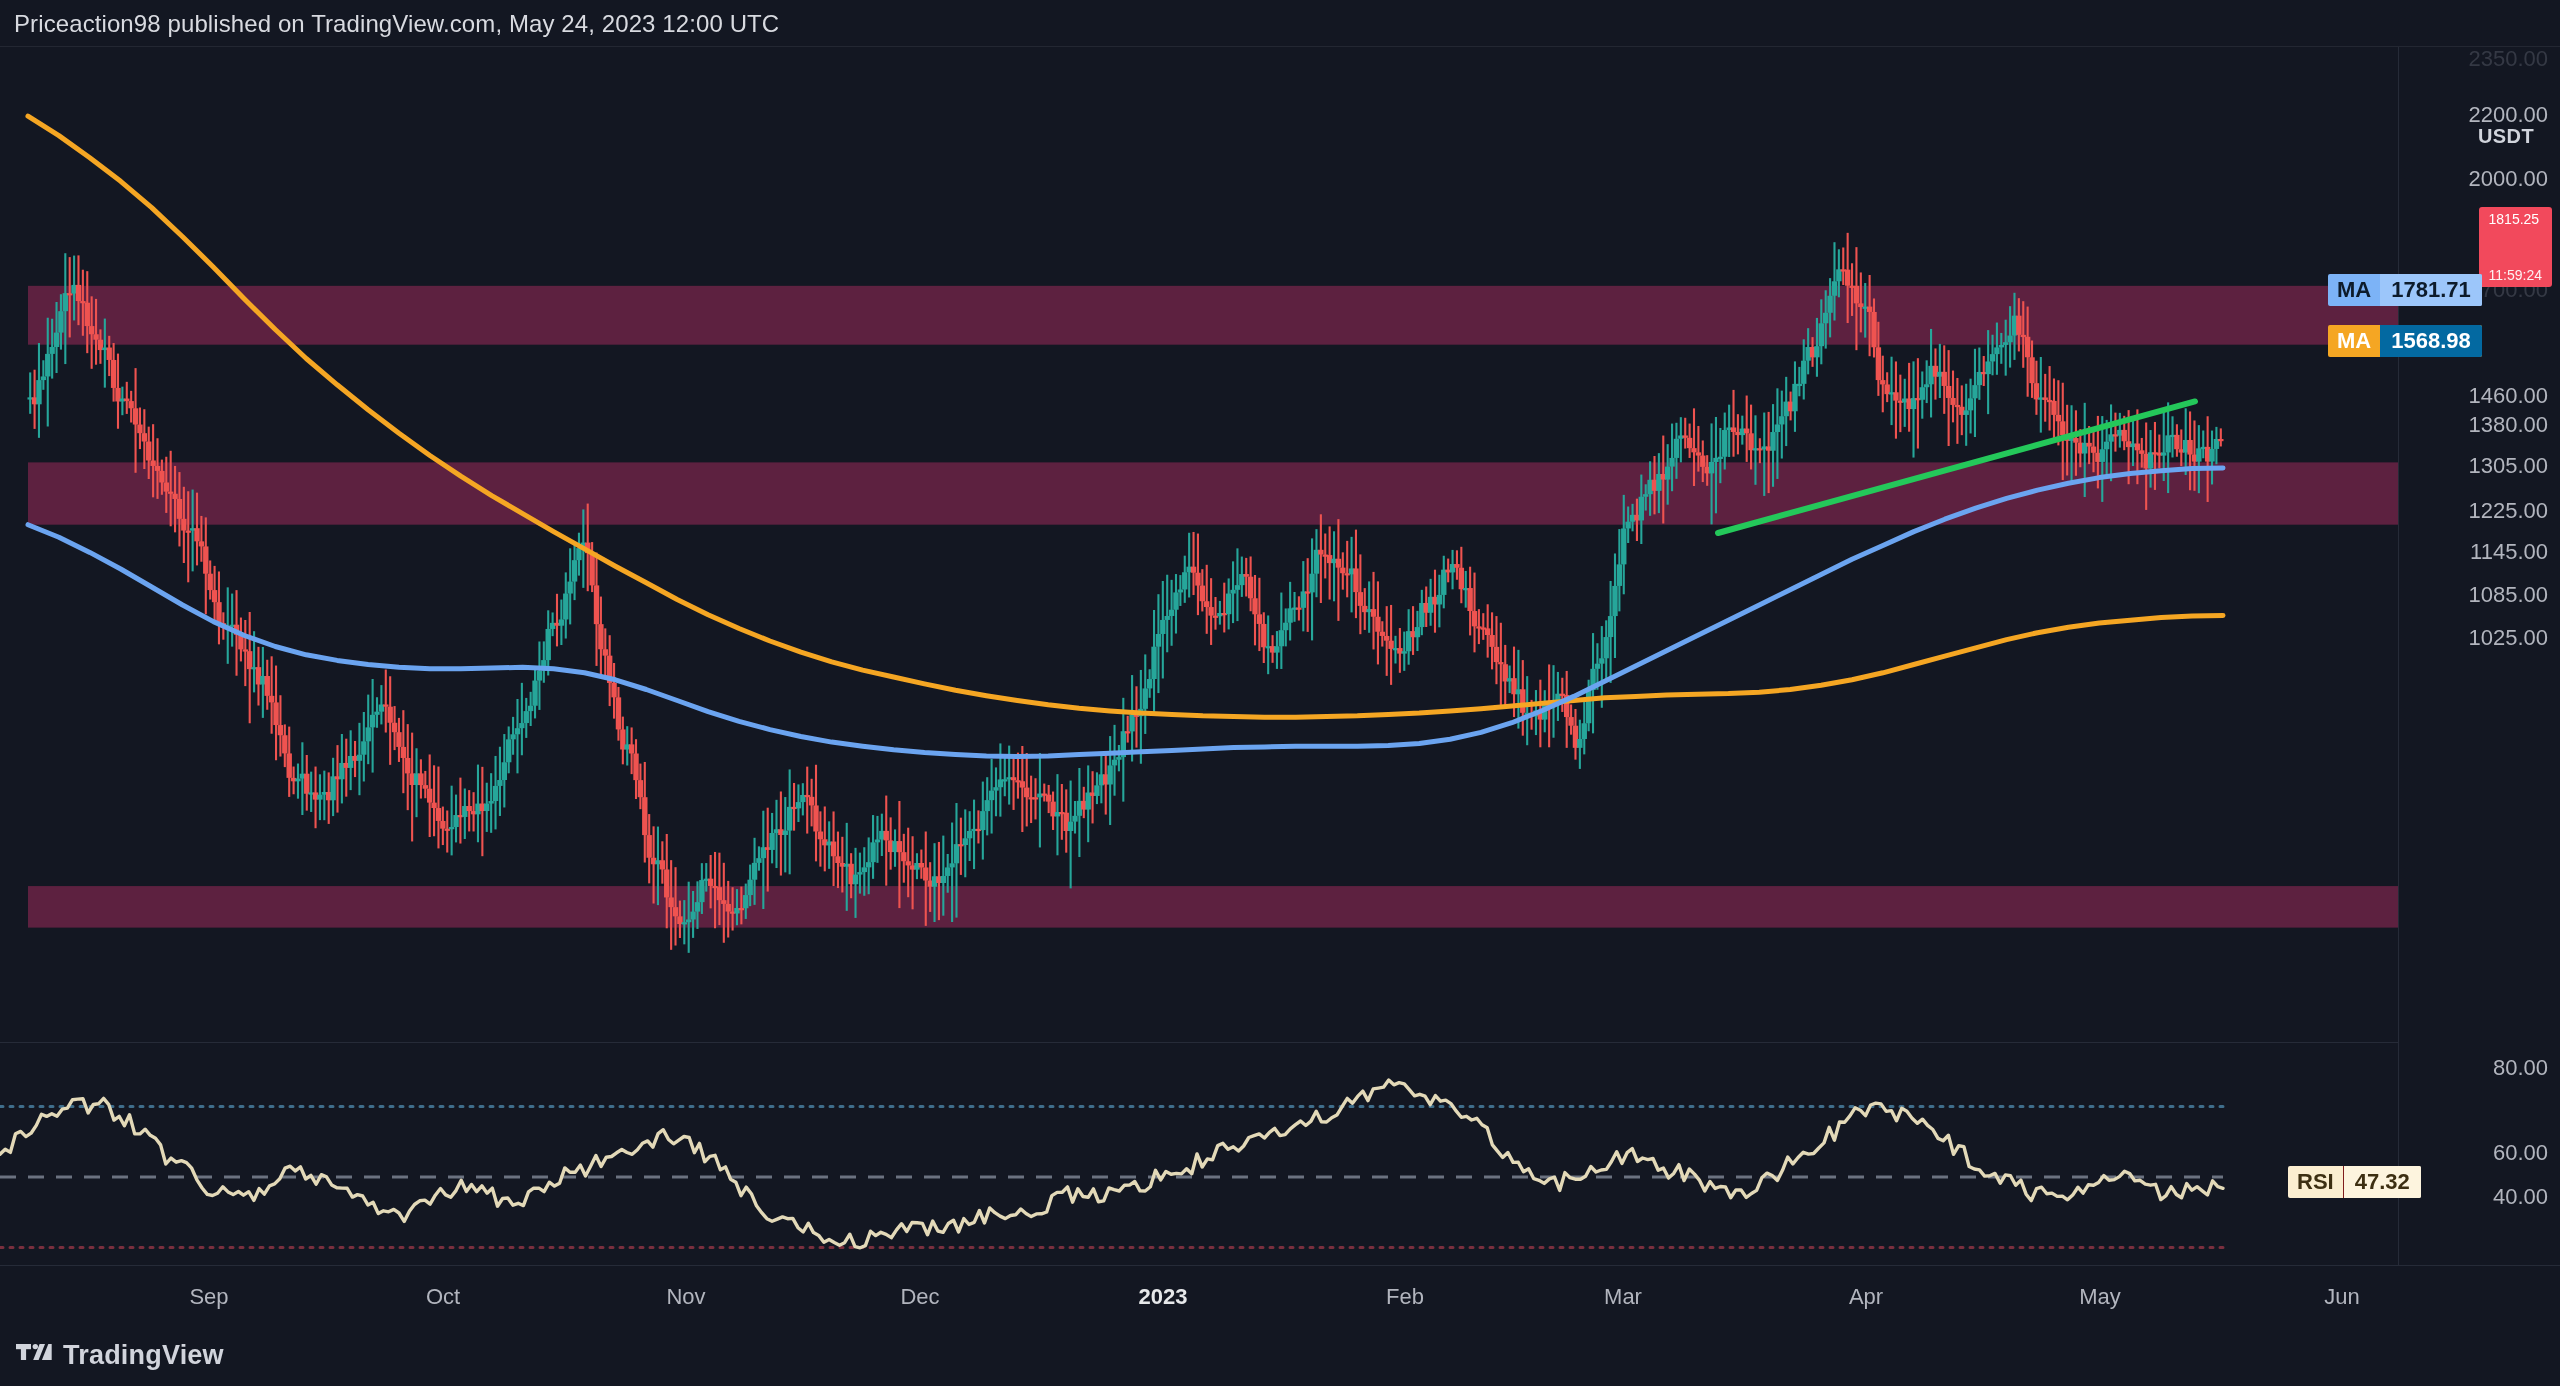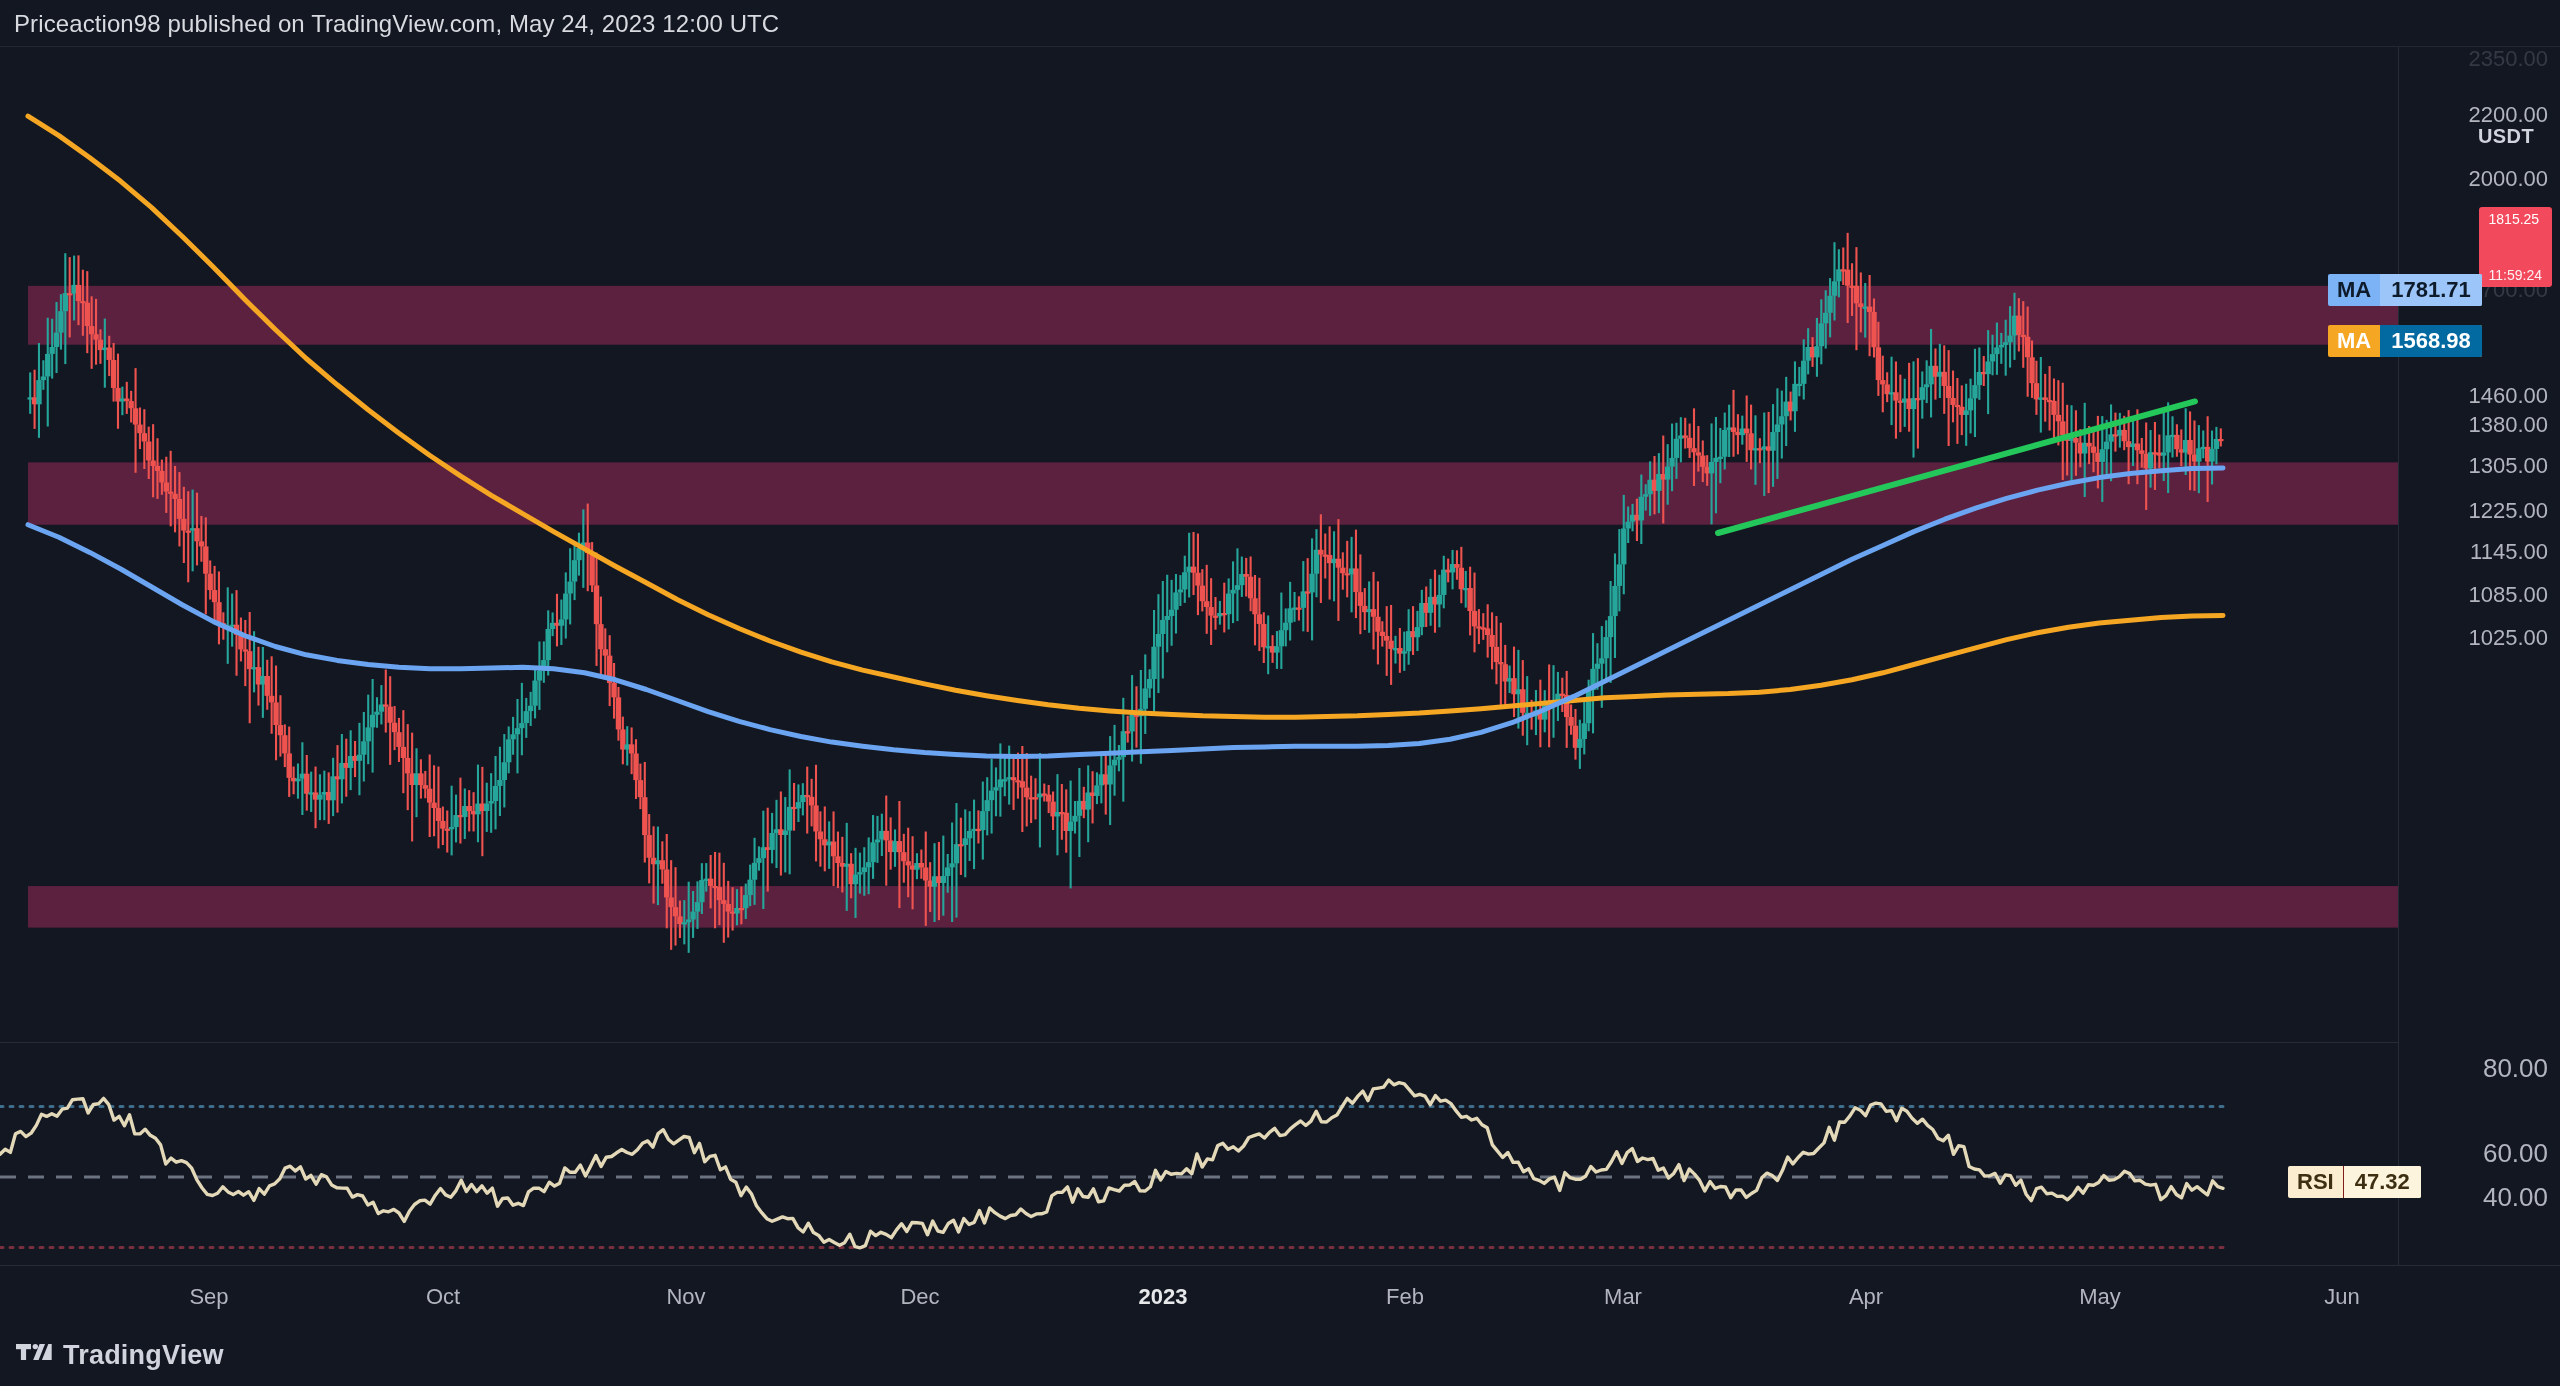--- a/index.html
+++ b/index.html
@@ -14,21 +14,21 @@
   .rsi-top-rule{position:absolute;left:0;top:1042px;width:2398px;height:1px;background:#262b38;}
   .axis-vrule{position:absolute;left:2398px;top:47px;width:1px;height:1218px;background:#262b38;}
   .time-rule{position:absolute;left:0;top:1265px;width:2560px;height:1px;background:#262b38;}
 
   .paxis{position:absolute;left:2400px;top:47px;width:160px;height:990px;}
   .ptick{position:absolute;right:12px;font-size:22px;color:#b2b5be;white-space:nowrap;transform:translateY(-50%);}
   .ptick.clip{color:#555a66;opacity:.5;}
   .usdt{position:absolute;right:26px;top:34px;font-size:20px;color:#d1d4dc;font-weight:bold;letter-spacing:.4px;margin-top:44px;}
 
   .raxis{position:absolute;left:2400px;top:1043px;width:160px;height:222px;}
-  .rtick{position:absolute;right:12px;font-size:26px;color:#b2b5be;white-space:nowrap;transform:translateY(-50%);}
+  .rtick{position:absolute;right:12px;font-size:22px;color:#b2b5be;white-space:nowrap;transform:translateY(-50%);}
 
   .badge{position:absolute;display:flex;align-items:stretch;font-size:22px;white-space:nowrap;transform:translateY(-50%);border-radius:2px;overflow:hidden;}
   .badge .tag{padding:3px 9px;font-weight:bold;display:flex;align-items:center;}
   .badge .val{padding:3px 11px;font-weight:bold;display:flex;align-items:center;}
 
   .px-badge{position:absolute;right:8px;border-radius:3px;background:#f2495c;color:#fff;
             padding:4px 10px;font-size:14px;line-height:1.18;text-align:left;transform:translateY(-50%);}
   .px-badge .t2{opacity:.92;margin-top:39px;}
 
   .legend{position:absolute;}

